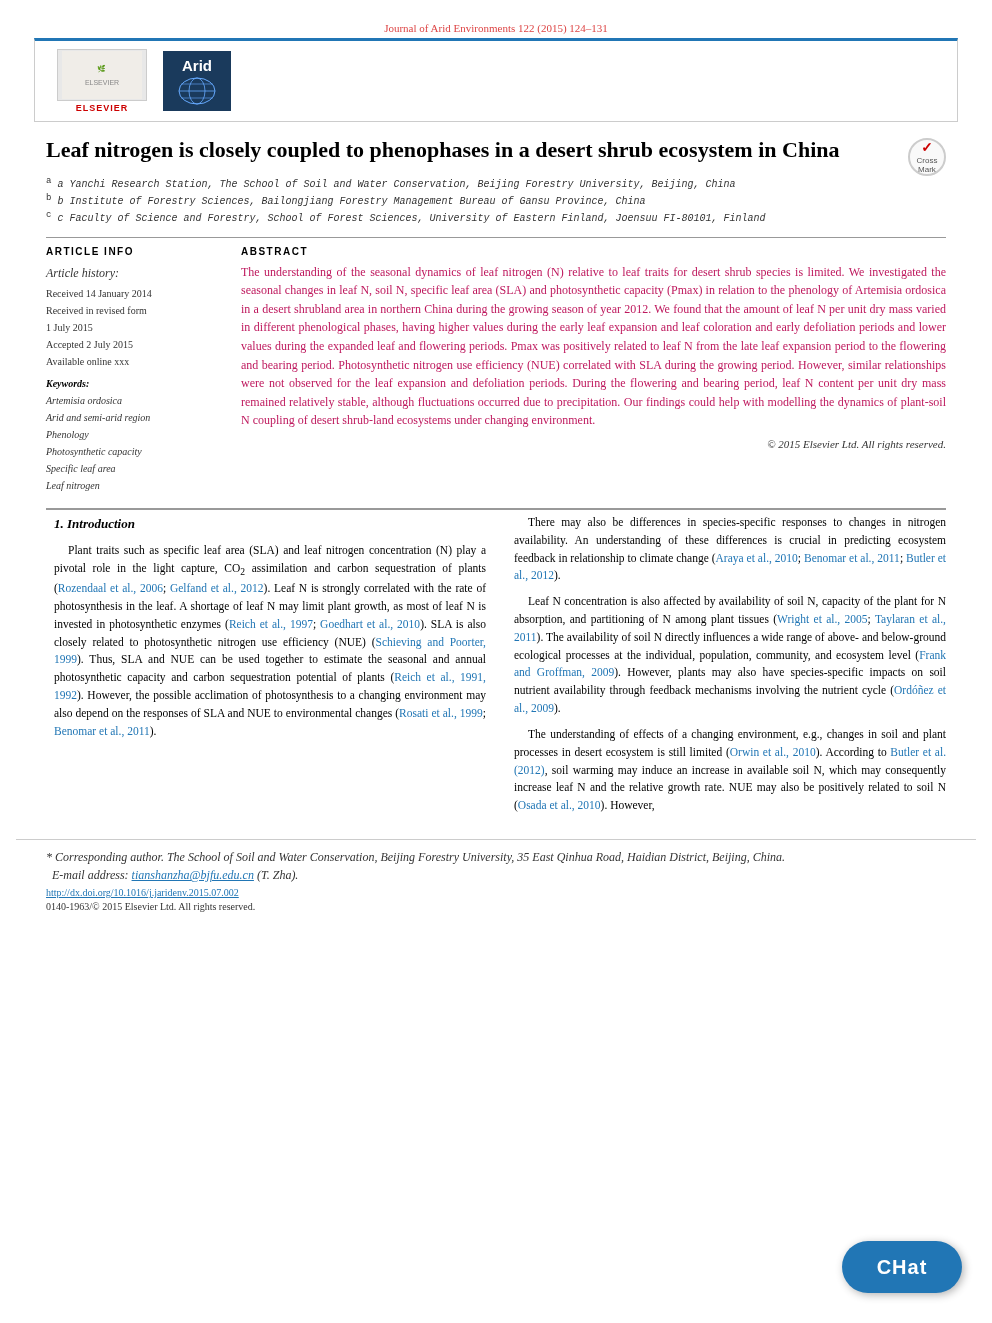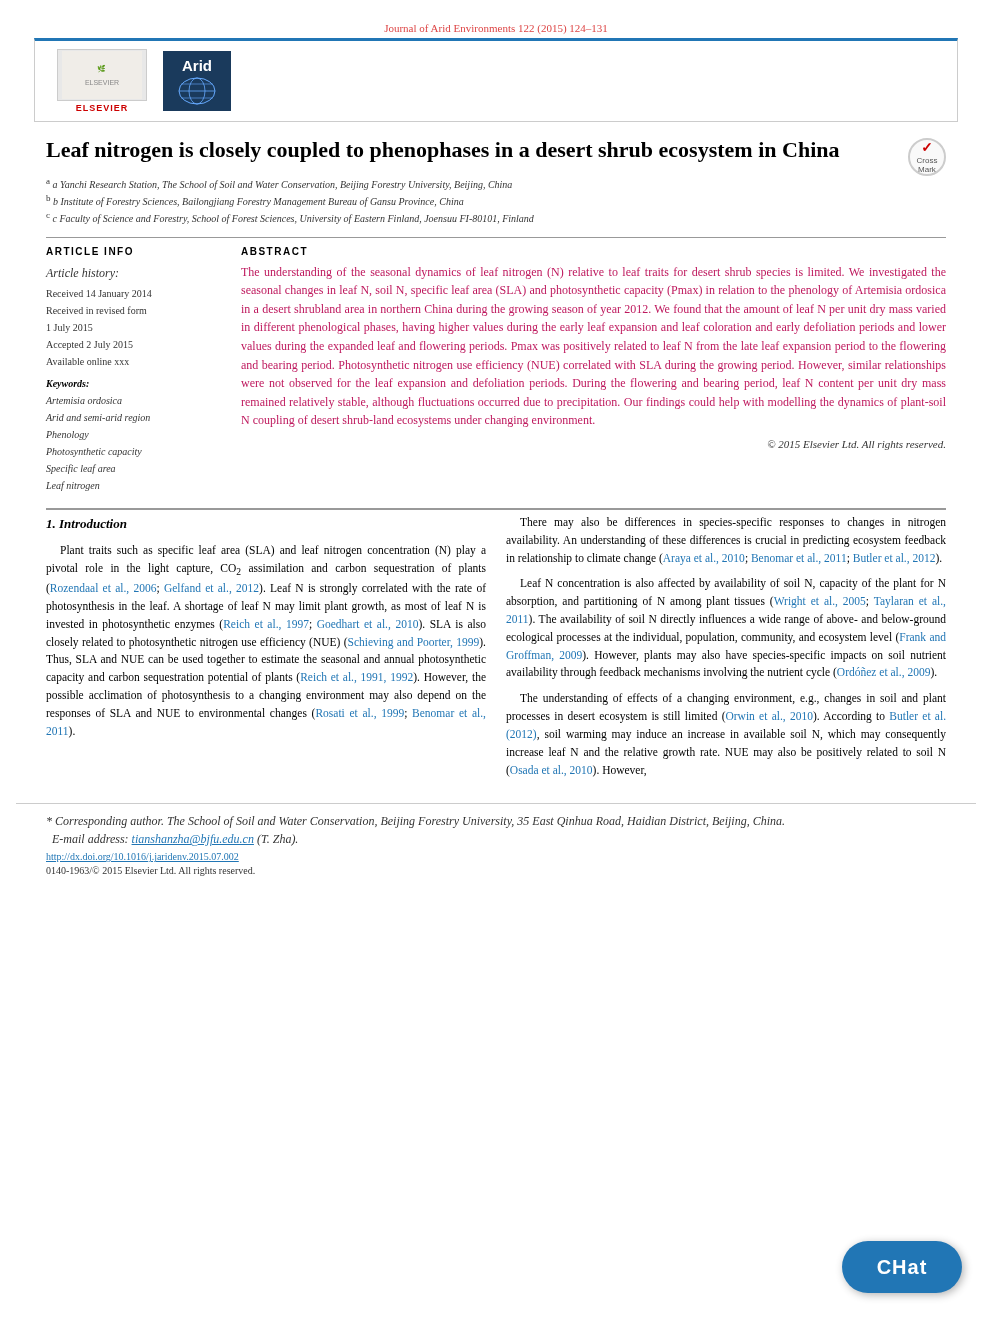--- a/index.html
+++ b/index.html
@@ -148,20 +148,21 @@
       font-size: 13px;
       margin-bottom: 4px;
       color: #000;
     }
     .affiliations {
       font-size: 10px;
       font-style: italic;
       color: #333;
       margin-bottom: 10px;
       line-height: 1.5;
+      font-family: Liberation Mono, monospace;
     }
     .affiliations sup { font-style: normal; font-size: 9px; }
     .divider-line {
       border: none;
       border-top: 1px solid #999;
       margin: 8px 0;
     }
     
     .two-col {
       display: flex;
@@ -230,20 +231,21 @@
       display: flex;
       gap: 20px;
       padding: 0 30px;
     }
     .body-col {
       flex: 1;
       font-size: 11.5px;
       line-height: 1.55;
       text-align: justify;
       color: #000;
+      margin-left: 8px;
     }
     .body-col p {
       margin-bottom: 8px;
       text-indent: 14px;
     }
     .body-col p.first-para { text-indent: 0; }
     .section-header {
       font-size: 13px;
       font-weight: bold;
       margin-bottom: 6px;

